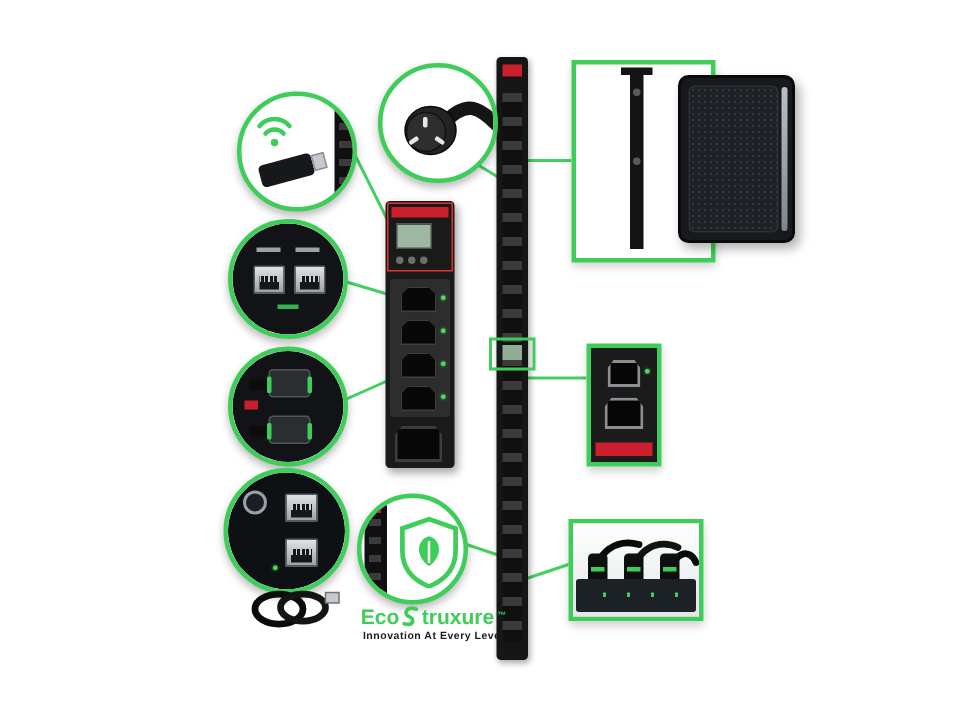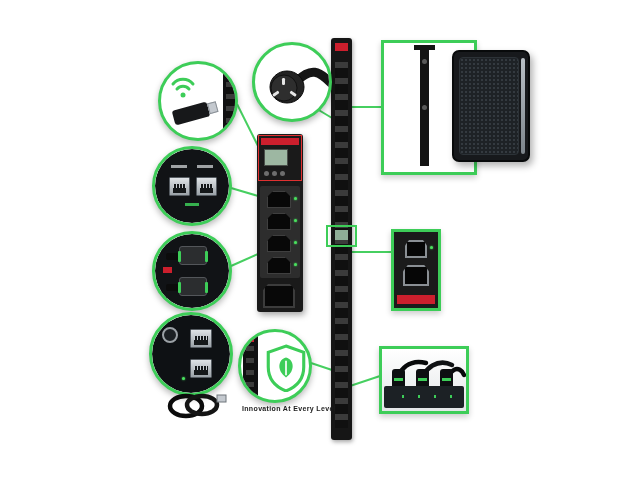--- a/index.html
+++ b/index.html
@@ -239,16 +239,24 @@
       </div>
     <div class="tplug" style="left:58px">
         <i></i>
       </div>
     <div class="tray">
       <div class="tray-marks"></div>
     </div>
   </div>
 
   <div class="logo">
+    <div class="logo-line">
+      <span>Eco</span>
+      <svg width="13" height="16" viewBox="0 0 16 18">
+        <path d="M13,3 C5,0 2,7 7,9 C12,11 11,17 3,15" stroke="#3dcd58" stroke-width="3" fill="none" stroke-linecap="round"></path>
+      </svg>
+      <span>truxure</span>
+      <span class="logo-tm">™</span>
+    </div>
     <div class="tagline">Innovation At Every Level</div>
   </div>
 
 </div>
 
 </body></html>

